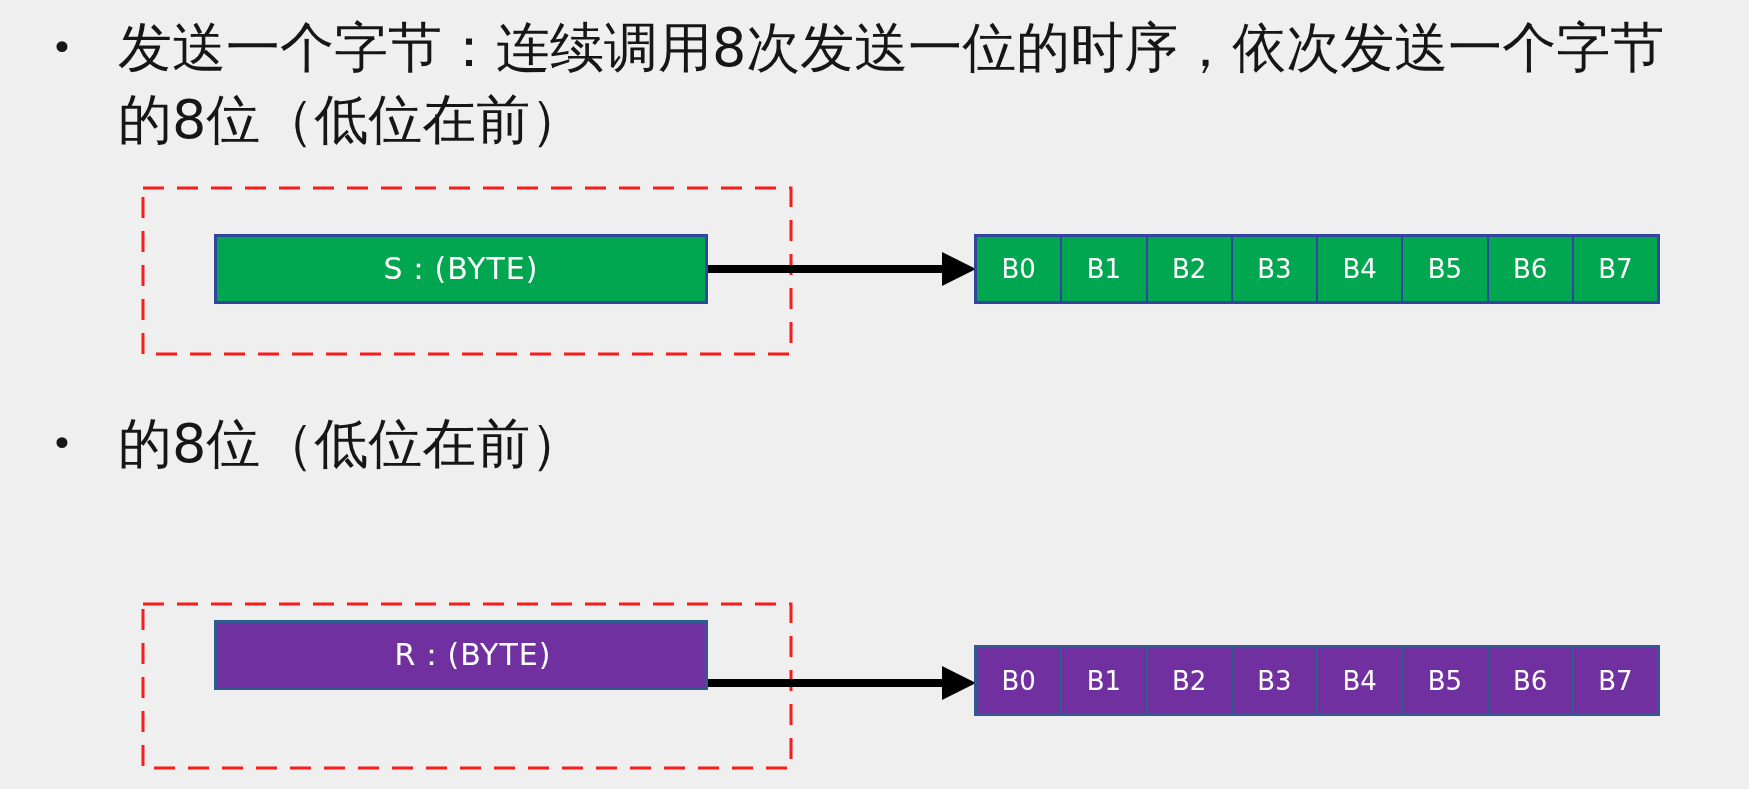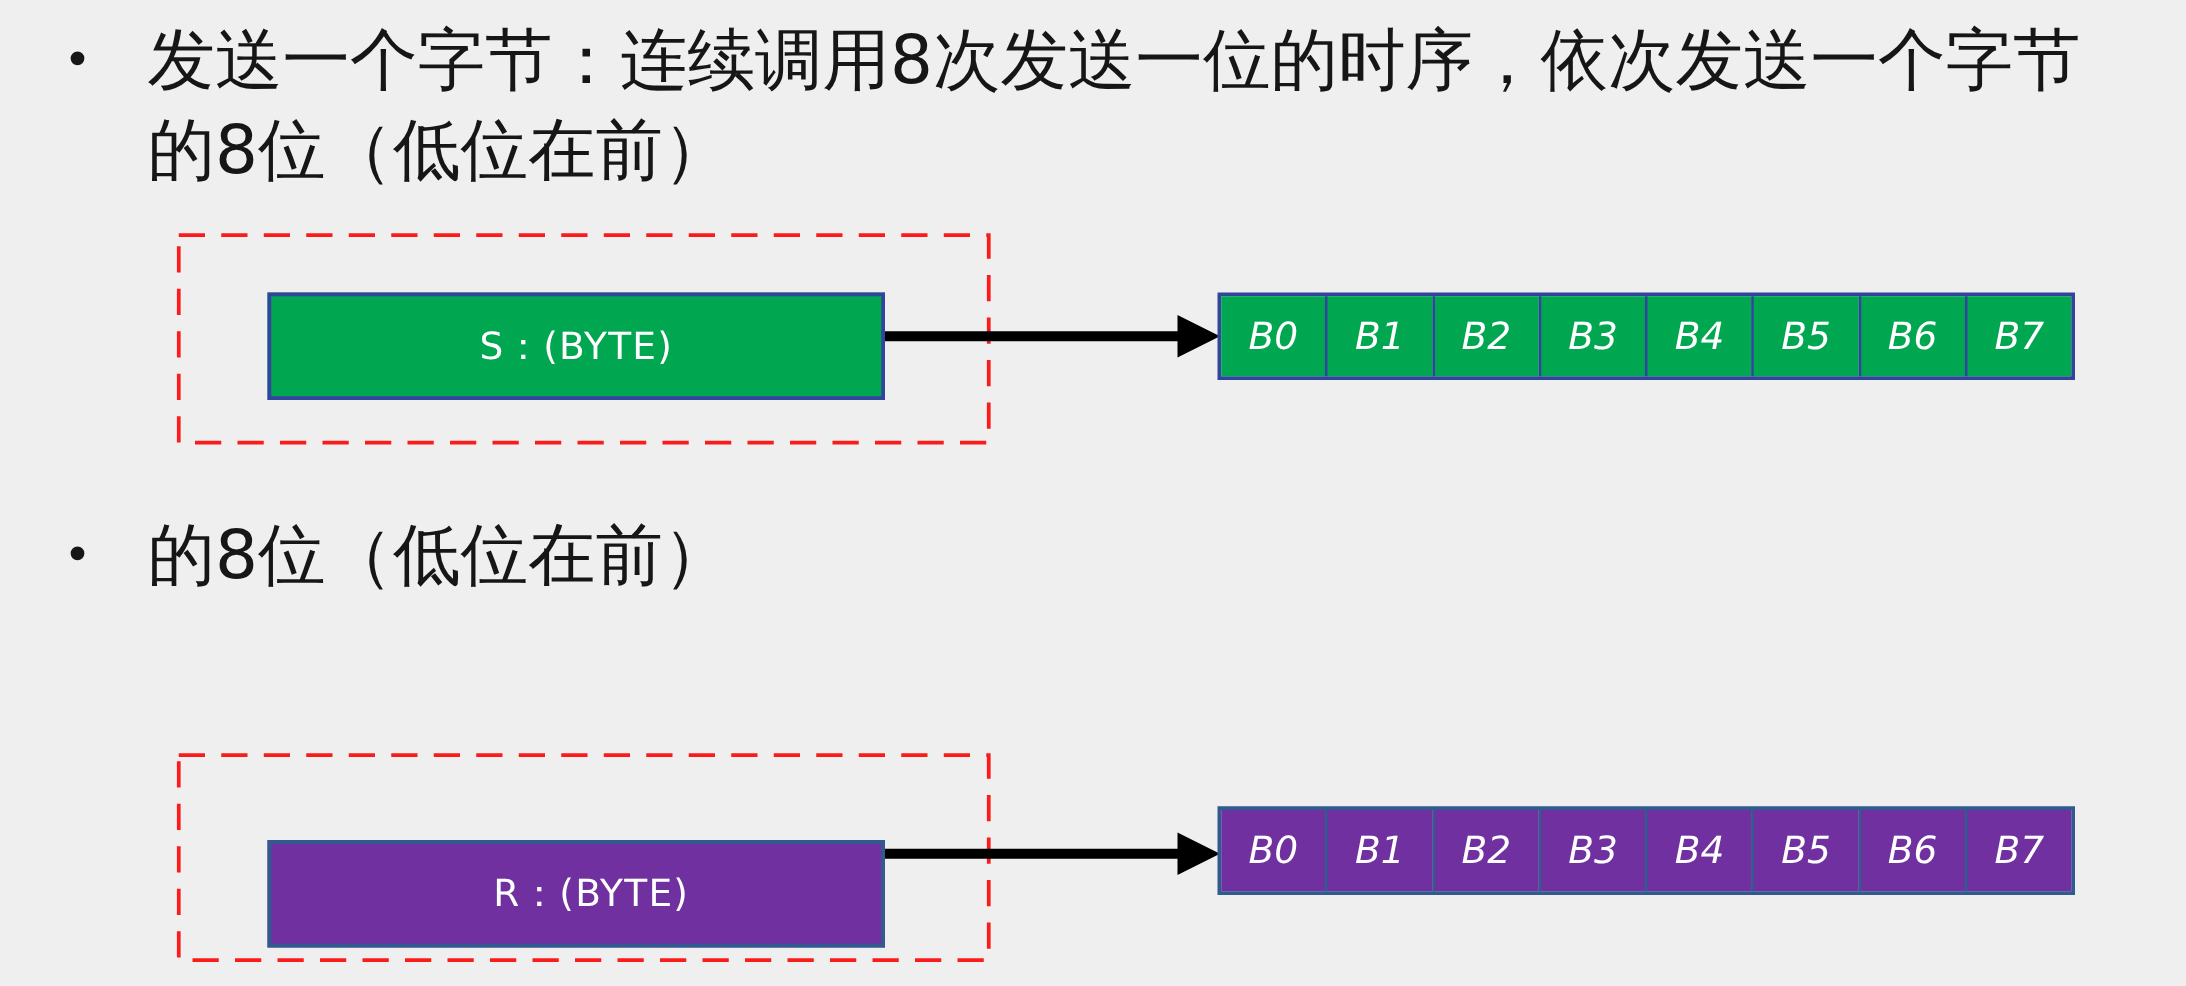--- a/index.html
+++ b/index.html
@@ -41,21 +41,21 @@
     letter-spacing: 0px;
     white-space: nowrap;
   }
   
   .dashed-frame { position: absolute; }
   
   .byte-box {
     position: absolute;
     left: 214px;
     width: 494px;
-    height: 86px;
+    height: 70px;
     box-sizing: border-box;
     border: 3px solid;
     display: flex;
     align-items: center;
     justify-content: center;
   }
   .byte-box .box-label {
     color: #ffffff;
     font-size: 30px;
     letter-spacing: 1px;
@@ -71,24 +71,23 @@
     box-sizing: border-box;
     border: 3px solid;
     display: flex;
   }
   .bit-cell {
     flex: 1 1 0;
     display: flex;
     align-items: center;
     justify-content: center;
     color: #ffffff;
-    font-size: 30px;
+    font-size: 26px;
     border-left: 2px solid;
     border-color: inherit;
-    font-style: italic;
   }
   .bit-cell:first-child { border-left: none; }
 </style>
 </head>
 <body>
 
 <div class="canvas" style="background: rgb(240, 239, 239); color: rgb(22, 22, 22);">
 
   <div class="bullet" style="top:12px;">
     <span class="marker">•</span>
@@ -126,21 +125,21 @@
     <span class="marker">•</span>
     <span class="btext">
       <span class="bline">的8位（低位在前）</span>
     </span>
   </div>
 
   <svg class="dashed-frame" style="left:141px; top:602px;" width="652" height="168">
     <rect x="2" y="2" width="648" height="164" fill="none" stroke-width="3" stroke-dasharray="21 13" stroke="#FA1B1B"></rect>
   </svg>
 
-  <div class="byte-box" style="top: 672px; background: rgb(112, 48, 160); border-color: rgb(47, 91, 143); padding-left: 24px;">
+  <div class="byte-box" style="top: 620px; background: rgb(112, 48, 160); border-color: rgb(47, 91, 143); padding-left: 24px;">
     <span class="box-label" style="color: rgb(255, 255, 255);">R：(BYTE)</span>
   </div>
 
   <svg class="arrow" style="left:706px; top:663px;" width="272" height="40">
     <line x1="2" y1="20" x2="238" y2="20" stroke-width="8" stroke="#000000"></line>
     <polygon points="236,3 236,37 270,20" fill="#000000"></polygon>
   </svg>
 
   <div class="bit-row" style="top: 645px; height: 71px; border-color: rgb(47, 91, 143);">
     <div class="bit-cell" style="background: rgb(112, 48, 160);">B0</div>

